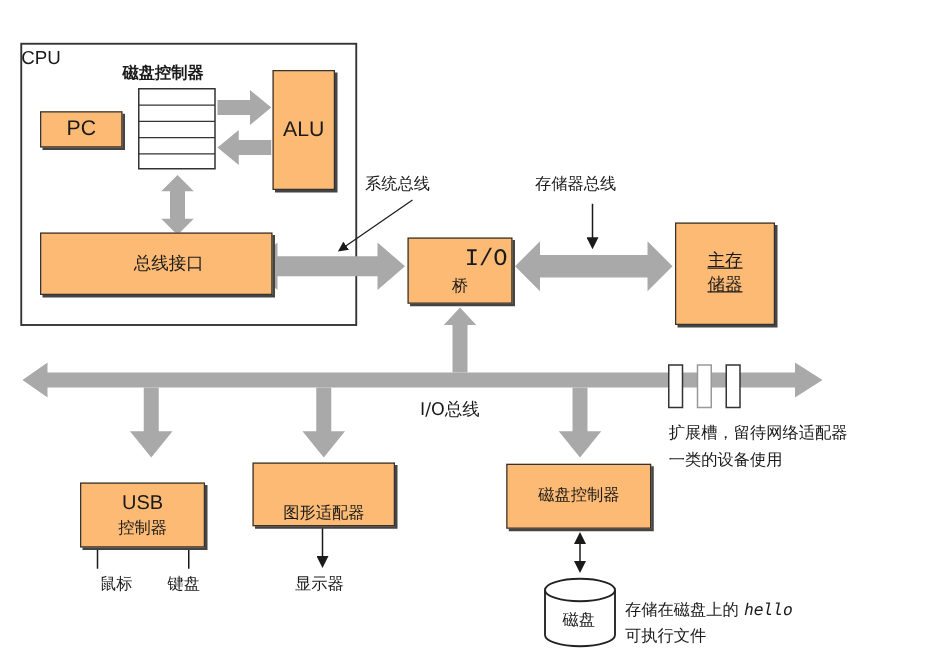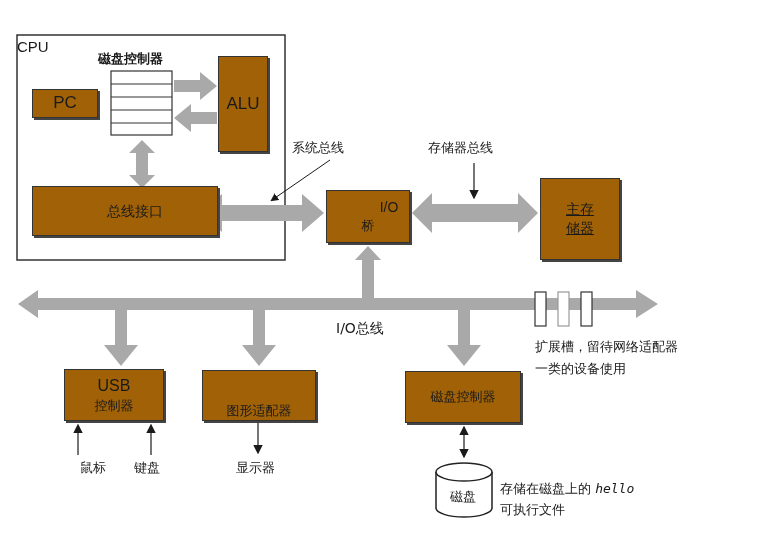--- a/index.html
+++ b/index.html
@@ -1,20 +1,20 @@
 <!DOCTYPE html>
 <html><head>
   <meta charset="utf-8">
   <style>
     html, body { margin: 0; padding: 0; background: #ffffff; }
     body { width: 760px; height: 533px; position: relative; overflow: hidden;
            font-family: "DejaVu Sans", "Liberation Sans", sans-serif; color: #1a1a1a; }
     svg.diagram { position: absolute; left: 0; top: 0; }
     .lbl { position: absolute; white-space: nowrap; font-size: 13px; line-height: 1; }
-    .box { position: absolute; background: #a16207; border: 1px solid #333;
+    .box { position: absolute; background: #fdba74; border: 1px solid #333;
            box-shadow: 2px 2px 0 #444; display: flex; flex-direction: column;
            align-items: center; justify-content: center; }
     .box span { display: block; line-height: 1.35; }
     .mono { font-family: "DejaVu Sans Mono", "Liberation Mono", monospace; font-style: italic; }
   </style>
 </head>
 <body>
 
 <svg class="diagram" width="760" height="533" viewBox="0 0 760 533">
   <defs>
@@ -88,35 +88,35 @@
 </div>
 
 <div class="box" style="left:32px;top:186px;width:164px;height:48px;font-size:14px;padding-left:20px;">
   <span>总线接口</span>
 </div>
 
 <div class="lbl" style="left:292px;top:141px;">系统总线</div>
 <div class="lbl" style="left:428px;top:141px;text-align:right;">存储器总线</div>
 
 <div class="box" style="left:326px;top:190px;width:82px;height:51px;font-size:15px;">
-  <span style="font-family:Liberation Sans, sans-serif;font-size:14px;margin-left:42px;">I/O</span>
+  <span style="font-family:Liberation Mono, monospace;font-size:19px;margin-left:42px;">I/O</span>
   <span style="font-size:13px;">桥</span>
 </div>
 
 <div class="box" style="left:540px;top:178px;width:78px;height:80px;font-size:14px;text-decoration:underline;">
   <span>主存</span>
   <span>储器</span>
 </div>
 
 <div class="lbl" style="left:336px;top:321px;font-size:14px;">I/O总线</div>
 
 <div class="lbl" style="left:535px;top:340px;font-size:13px;">扩展槽，留待网络适配器</div>
 <div class="lbl" style="left:535px;top:362px;font-size:13px;">一类的设备使用</div>
 
-<div class="box" style="left:64px;top:369px;width:98px;height:50px;font-size:13px;">
+<div class="box" style="left:64px;top:386px;width:98px;height:50px;font-size:13px;">
   <span style="font-family:'Liberation Sans',sans-serif;font-size:16px;">USB</span>
   <span>控制器</span>
 </div>
 
 <div class="lbl" style="left:80px;top:461px;">鼠标</div>
 <div class="lbl" style="left:134px;top:461px;">键盘</div>
 
 <div class="box" style="left:202px;top:370px;width:112px;height:49px;font-size:13px;justify-content:flex-end;">
   <span>图形适配器</span>
 </div>

